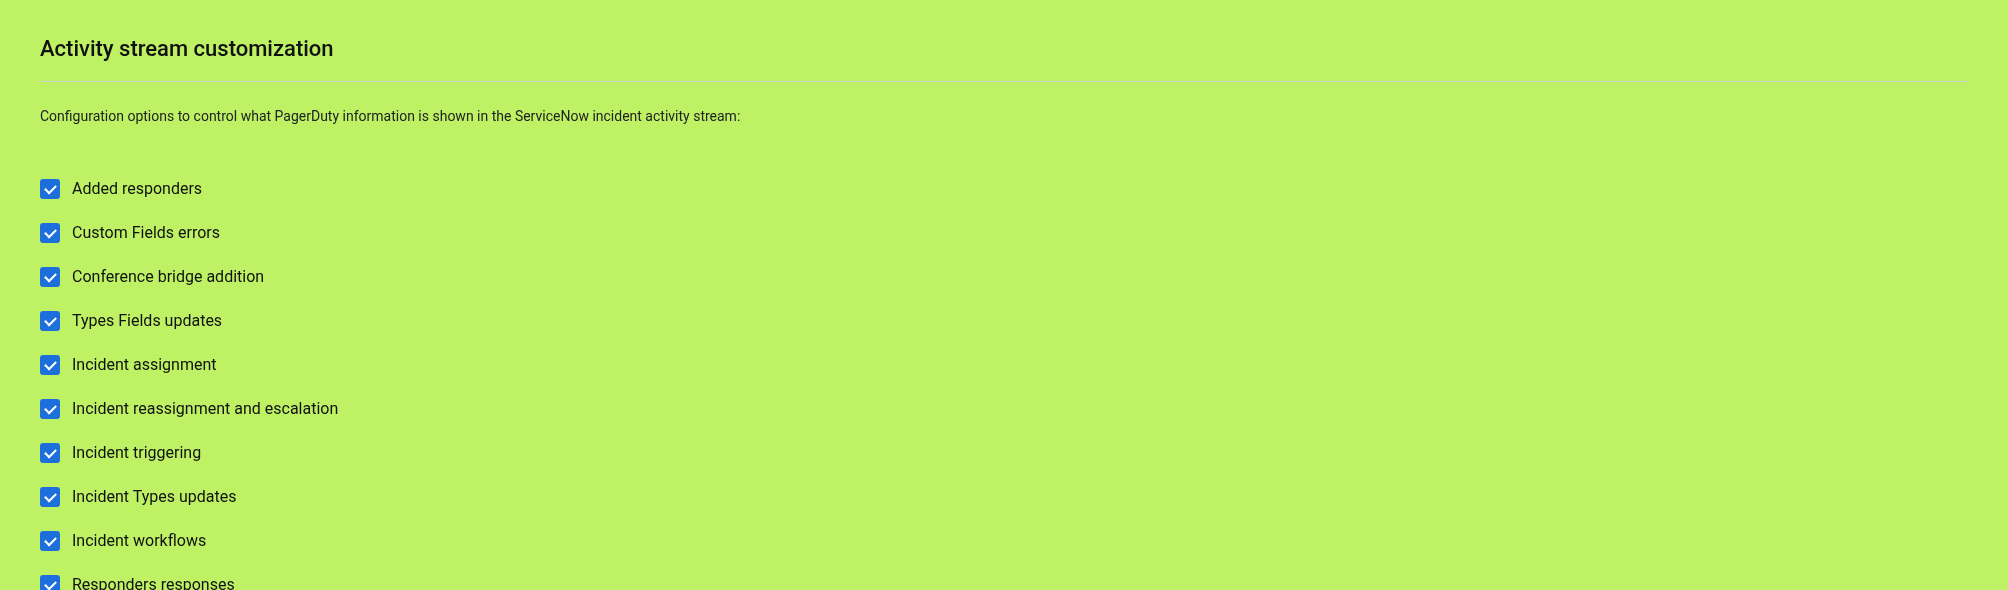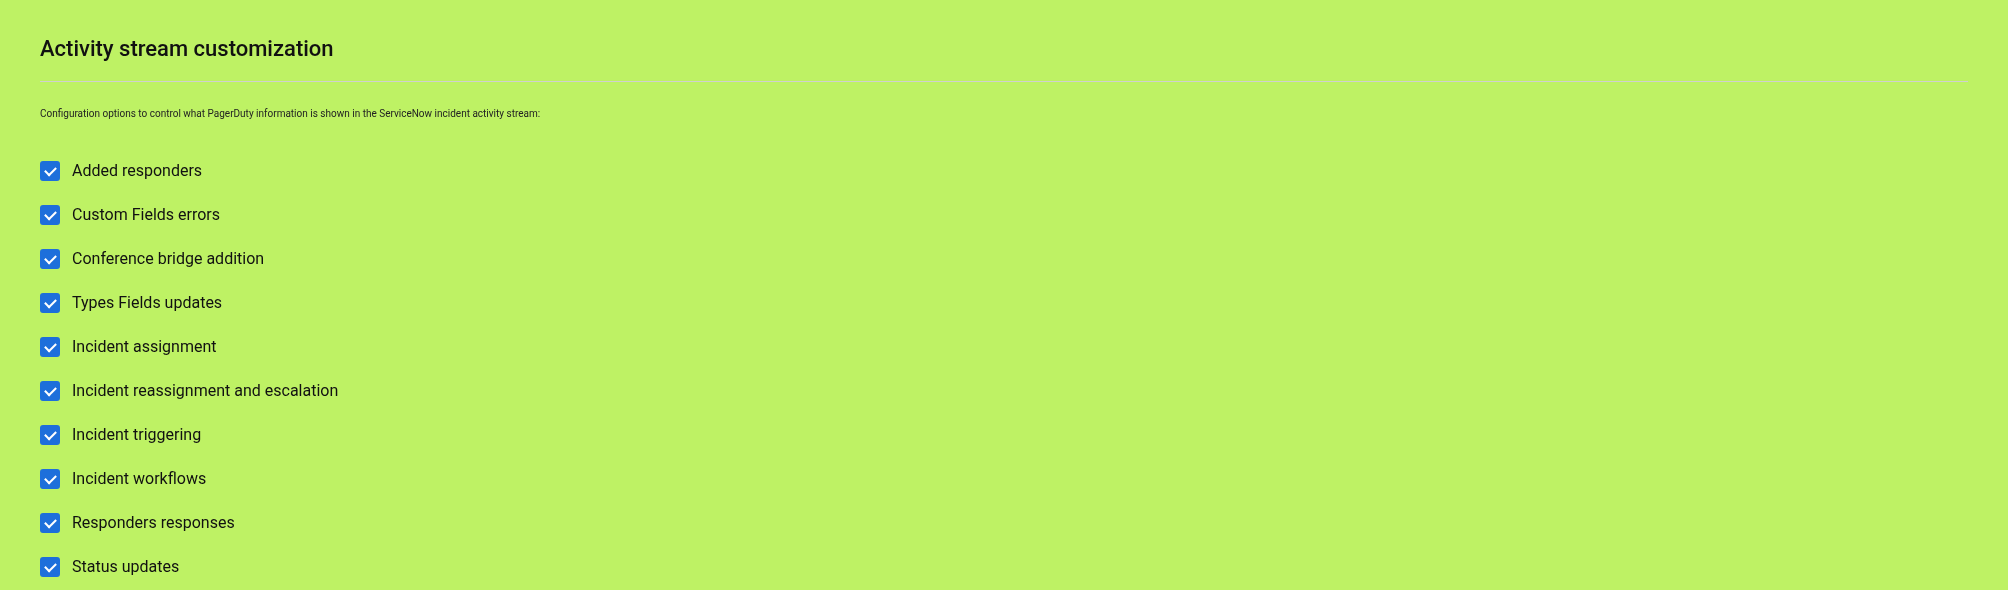--- a/index.html
+++ b/index.html
@@ -30,23 +30,23 @@
       margin-bottom: 16px;
     }
 
     .divider {
       border: none;
       border-top: 1px solid #d0d0d0;
       margin-bottom: 24px;
     }
 
     .description {
-      font-size: 10px;
+      font-size: 14px;
       color: #222;
-      margin-bottom: 28px;
+      margin-bottom: 40px;
     }
 
     .checkbox-grid {
       display: grid;
       grid-template-columns: 1fr;
       gap: 0;
       max-width: 1400px;
     }
 
     .checkbox-item {
@@ -125,20 +125,24 @@
         </div>
       </div>
 
     <div id="right-col">
         <div class="checkbox-item">
           <span class="checkbox-wrapper"></span>
           <span class="checkbox-label">Incident triggering</span>
         </div>
         <div class="checkbox-item">
           <span class="checkbox-wrapper"></span>
+          <span class="checkbox-label">Incident Types updates</span>
+        </div>
+        <div class="checkbox-item">
+          <span class="checkbox-wrapper"></span>
           <span class="checkbox-label">Incident workflows</span>
         </div>
         <div class="checkbox-item">
           <span class="checkbox-wrapper"></span>
           <span class="checkbox-label">Responders responses</span>
         </div>
         <div class="checkbox-item">
           <span class="checkbox-wrapper"></span>
           <span class="checkbox-label">Status updates</span>
         </div>

